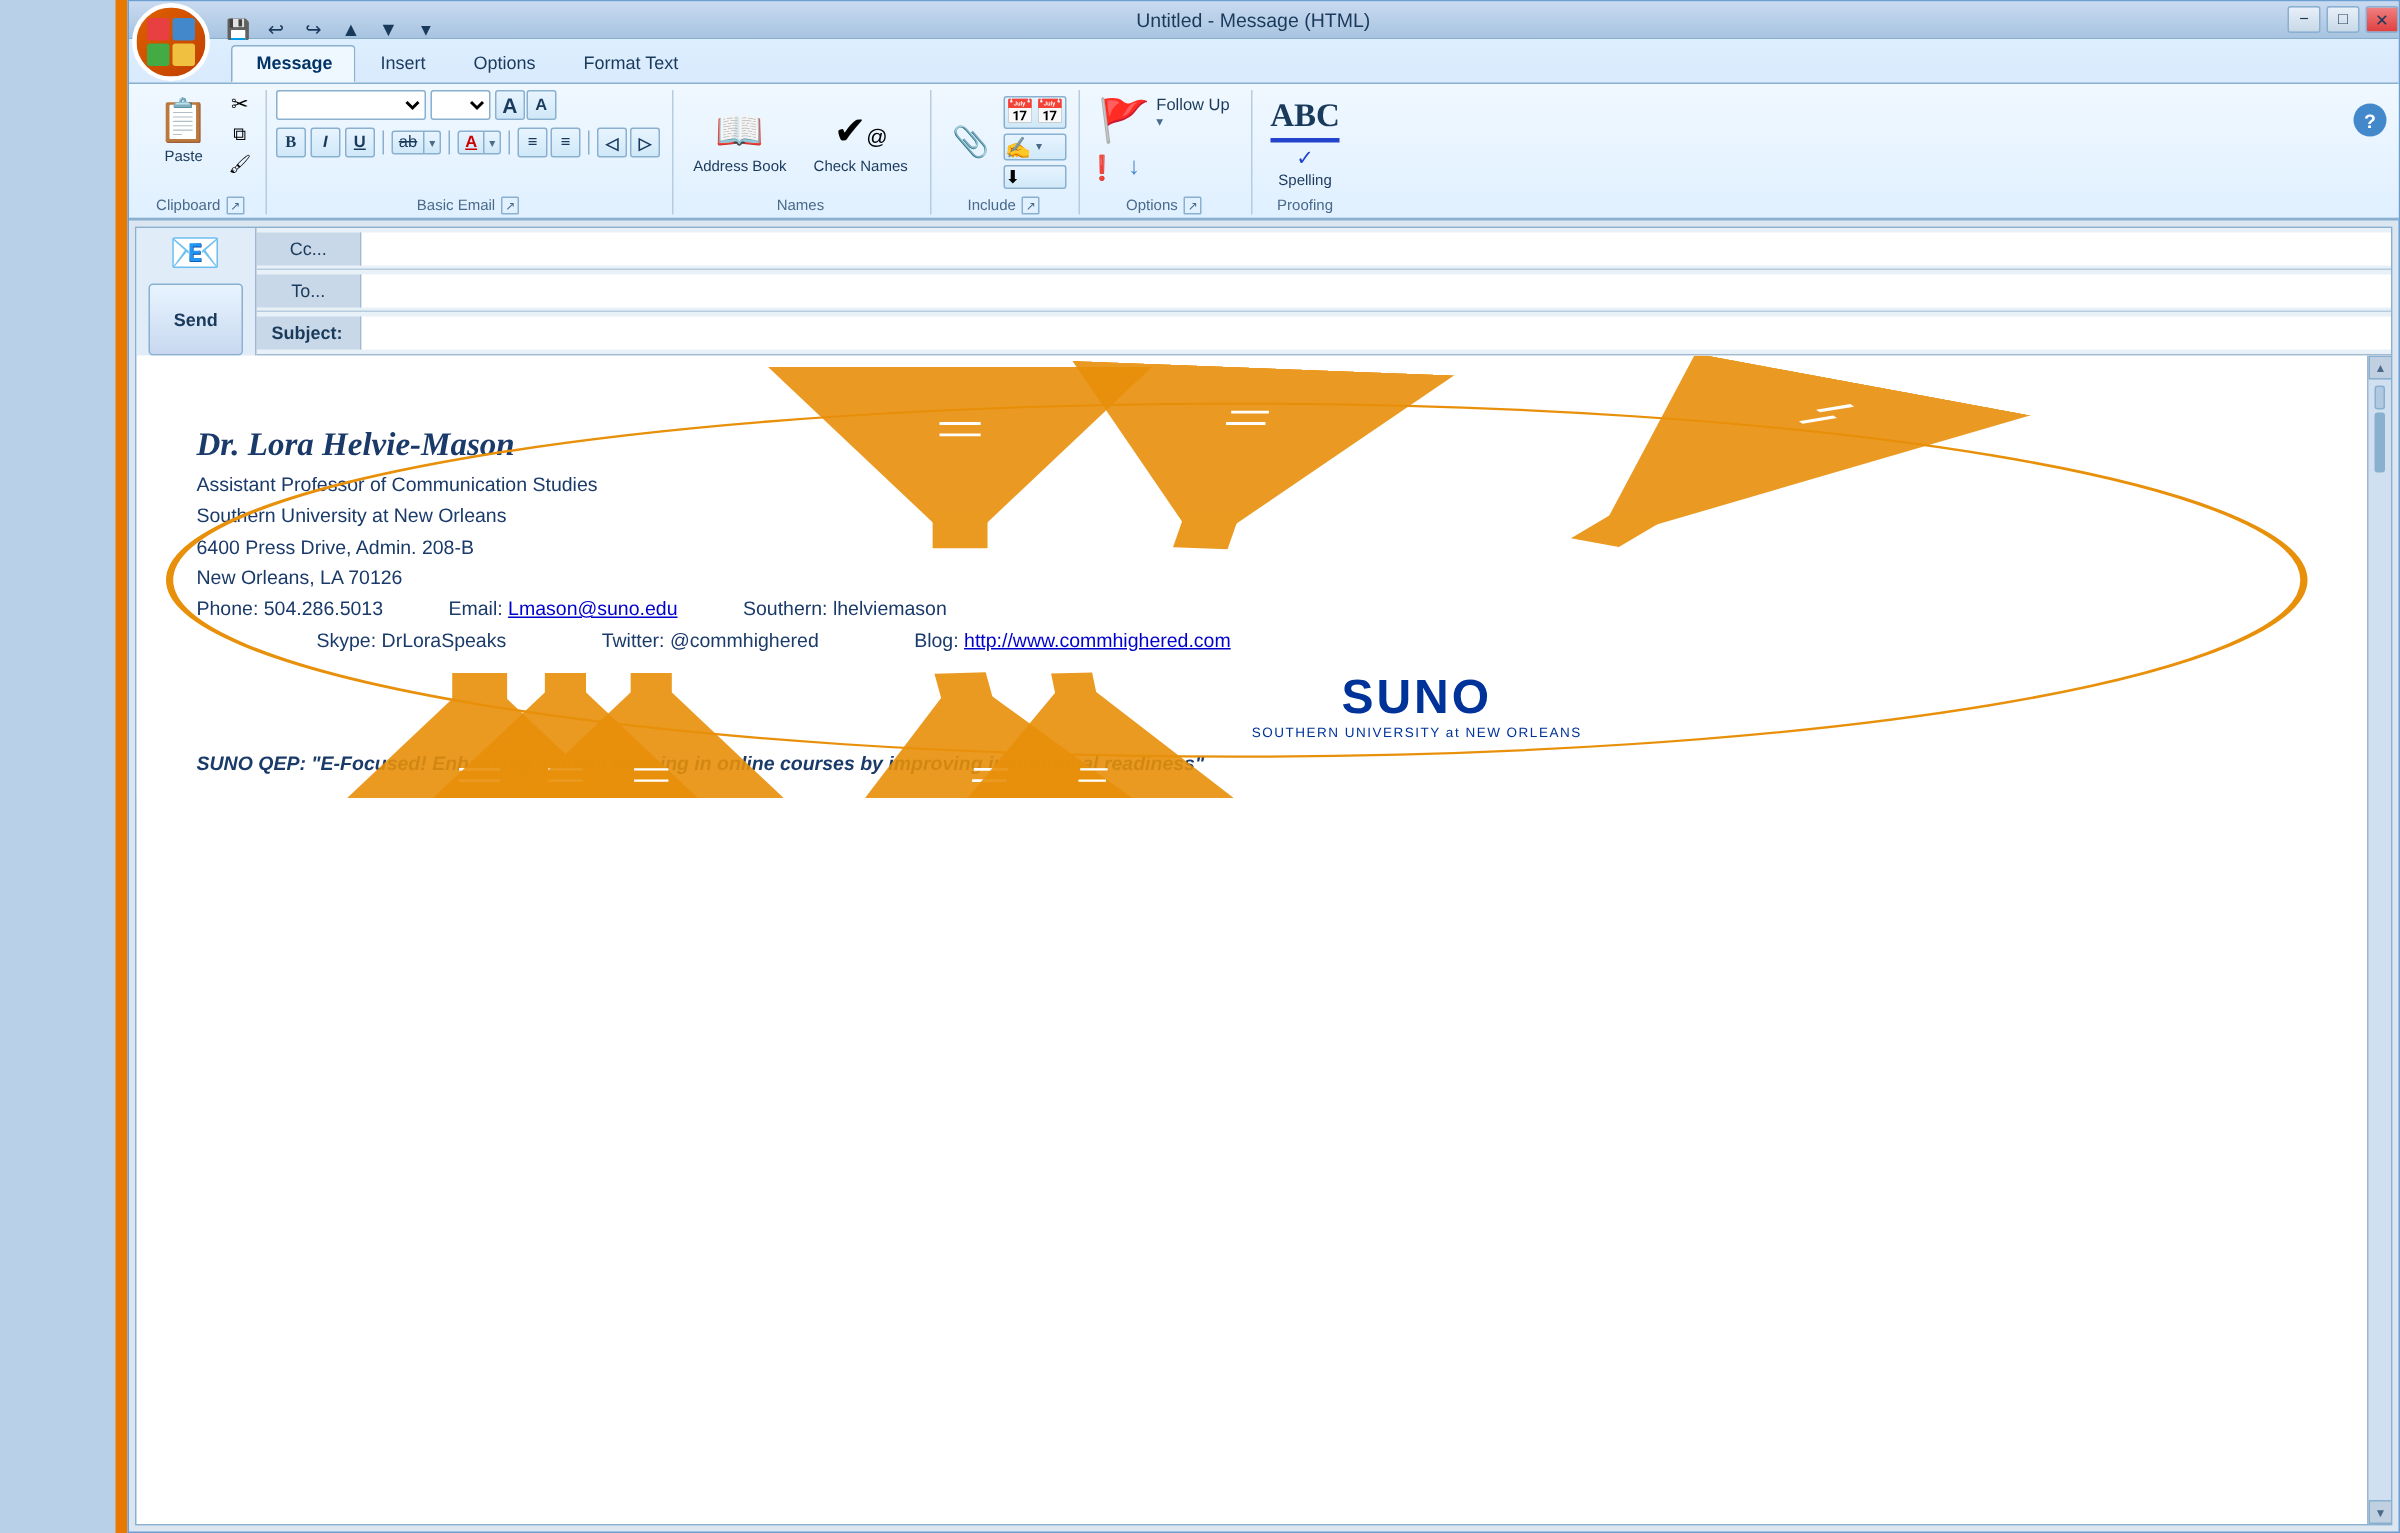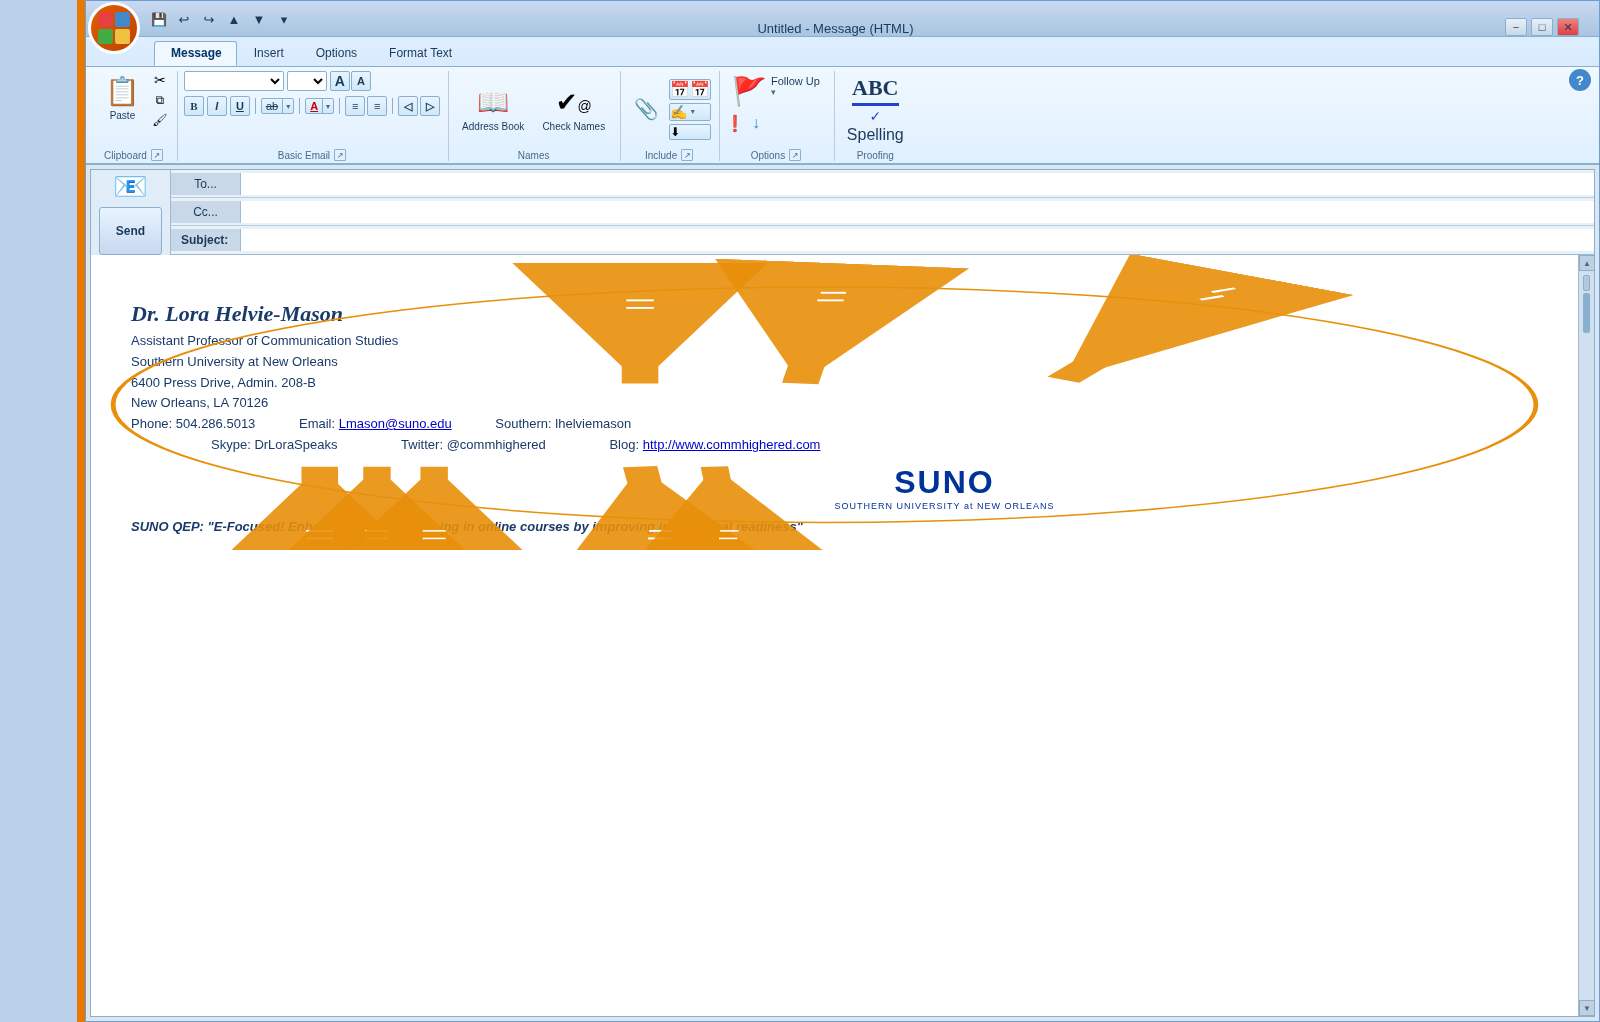--- a/index.html
+++ b/index.html
@@ -19,25 +19,25 @@
       right: 0; bottom: 0;
       background: #dce6f0;
       border: 1px solid #6b9fd4;
       display: flex;
       flex-direction: column;
     }
 
     
     .title-bar {
       background: linear-gradient(180deg, #c9daf0 0%, #a8c4e0 100%);
-      height: 36px;
-      display: flex;
-      align-items: flex-end;
+      height: 25px;
+      display: flex;
+      align-items: center;
       justify-content: space-between;
-      padding: 0 20px;
+      padding: 0 0;
       border-bottom: 1px solid #8ab0d0;
     }
     .title-bar-left {
       display: flex;
       align-items: center;
       gap: 6px;
     }
     .office-btn {
       width: 52px;
       height: 52px;
@@ -744,21 +744,21 @@
           <span>Options</span>
           <span class="group-expand">↗</span>
         </div>
       </div>
 
       <div class="ribbon-group" style="border-right:none;">
         <div class="ribbon-group-content">
           <div class="rbtn rbtn-large">
             <div style="font-size:22px;color:#1a3a5c;font-weight:bold;font-family:serif;border-bottom:3px solid #2244cc;padding-bottom:2px;">ABC</div>
             <div style="font-size:14px;color:#2244cc;">✓</div>
-            <div style="font-size:16px;color:#1a3a5c;">Spelling</div>
+            <div style="font-size:10px;color:#1a3a5c;">Spelling</div>
           </div>
         </div>
         <div class="ribbon-group-label">
           <span>Proofing</span>
         </div>
       </div>
 
     </div>
   </div>
 
@@ -767,25 +767,25 @@
   <div class="compose-area">
 
     <div class="fields-with-send">
       <div class="send-area">
         <div class="send-icon">📧</div>
         <button class="send-btn">Send</button>
       </div>
       <div class="fields-only">
         <div class="email-fields">
           <div class="field-row">
+            <button class="field-label-btn">Cc...</button>
+            <input class="field-input" type="text" value="" style="">
+          </div>
+          <div class="field-row">
             <button class="field-label-btn">To...</button>
-            <input class="field-input" type="text" value="" style="">
-          </div>
-          <div class="field-row">
-            <button class="field-label-btn">Cc...</button>
             <input class="field-input" type="text" value="" style="">
           </div>
           <div class="field-row">
             <div class="field-label">Subject:</div>
             <input class="field-input" type="text" value="" style="">
           </div>
         </div>
       </div>
     </div>
 

